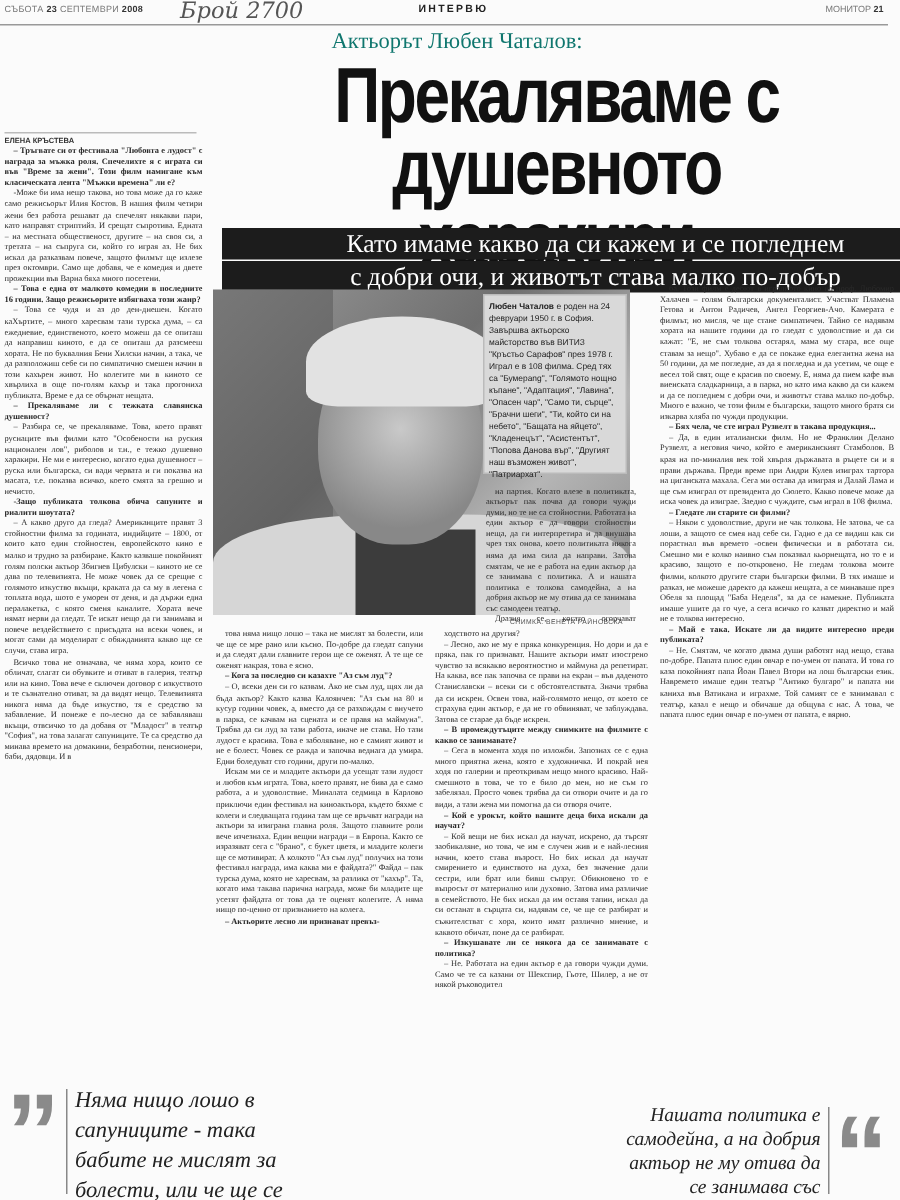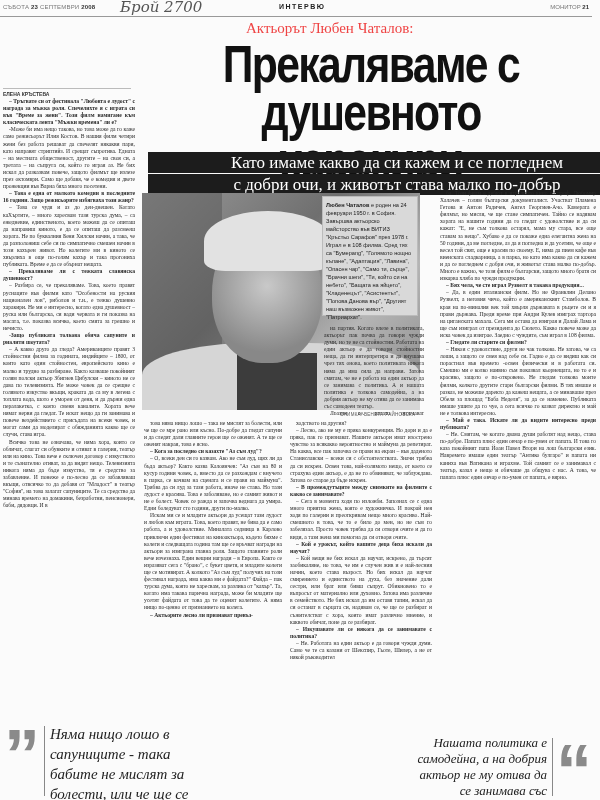--- a/index.html
+++ b/index.html
@@ -5,21 +5,21 @@
   html,body{margin:0;padding:0;background:#fff;}
   body{width:600px;height:800px;overflow:hidden;position:relative;font-family:"Liberation Serif",serif;color:#1a1a1a;}
   .page{position:absolute;left:0;top:0;width:600px;height:800px;background:#fbfbfb;}
   .header{position:absolute;left:0;top:0;width:592px;height:16px;border-bottom:1px solid #999;}
   .hdr-date{position:absolute;left:3px;top:4px;font-family:"Liberation Sans",sans-serif;font-size:6px;color:#777;letter-spacing:.2px;}
   .hdr-date b{color:#333;}
   .hdr-sign{position:absolute;left:120px;top:-2px;font-family:"DejaVu Serif",serif;font-style:italic;font-size:15px;color:#555;}
   .hdr-section{position:absolute;left:279px;top:3px;font-family:"Liberation Sans",sans-serif;font-size:7px;font-weight:bold;letter-spacing:1.5px;color:#222;}
   .hdr-pub{position:absolute;right:3px;top:4px;font-family:"Liberation Sans",sans-serif;font-size:6px;color:#777;}
   .hdr-pub b{color:#333;}
-  .kicker{position:absolute;left:246px;top:20px;font-size:15px;color:#ef4444;font-family:Liberation Serif, serif;}
+  .kicker{position:absolute;left:221px;top:20px;font-size:15px;color:#0f766e;font-family:Liberation Serif, serif;}
   .headline{position:absolute;left:144px;top:40px;width:454px;text-align:center;font-family:"Liberation Sans",sans-serif;font-weight:bold;font-size:52px;line-height:48px;letter-spacing:-2px;color:#111;transform:scaleX(0.82);transform-origin:center top;}
   .deck{position:absolute;left:148px;width:450px;height:21px;background:#1c1c1c;color:#fff;font-size:17px;line-height:21px;text-align:center;padding-left:24px;}
   .deck1{top:152px;} .deck2{top:174px;}
   .photo{position:absolute;left:142px;top:193px;width:278px;height:217px;background:linear-gradient(135deg,#9a9a9a 0%,#6f6f6f 40%,#b5b5b5 70%,#888 100%);overflow:hidden;}
   .photo .bg1{position:absolute;left:0;top:0;width:80px;height:217px;background:#555;opacity:.5;}
   .photo .head{position:absolute;left:70px;top:30px;width:110px;height:140px;border-radius:50% 50% 45% 45%;background:radial-gradient(circle at 50% 45%,#c9c9c9,#888 70%);}
   .photo .hair{position:absolute;left:62px;top:18px;width:128px;height:60px;border-radius:60% 60% 20% 20%;background:#e2e2e2;}
   .photo .shirt{position:absolute;left:0;top:150px;width:278px;height:80px;background:#d6d6d6;border-radius:40% 40% 0 0;}
   .photo .tee{position:absolute;left:95px;top:160px;width:80px;height:60px;background:#3c3c3c;}
   .photo-credit{position:absolute;left:340px;top:412px;font-family:"Liberation Sans",sans-serif;font-size:4.5px;color:#555;letter-spacing:.3px;}

